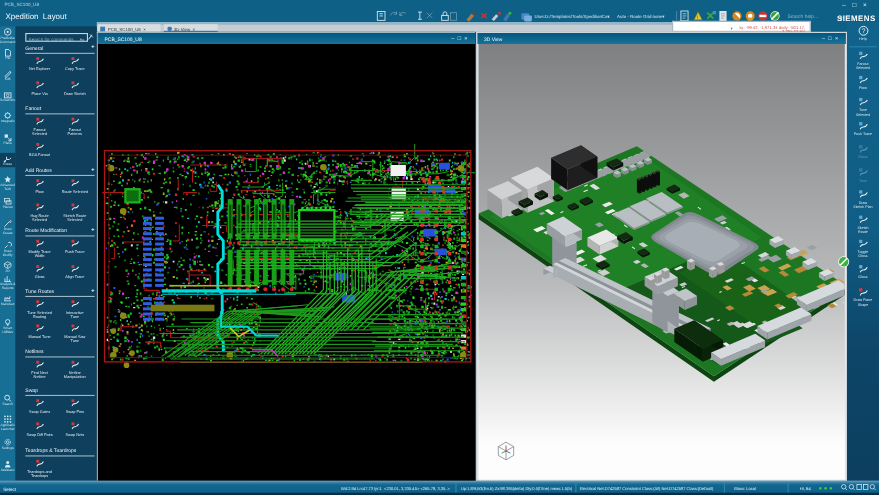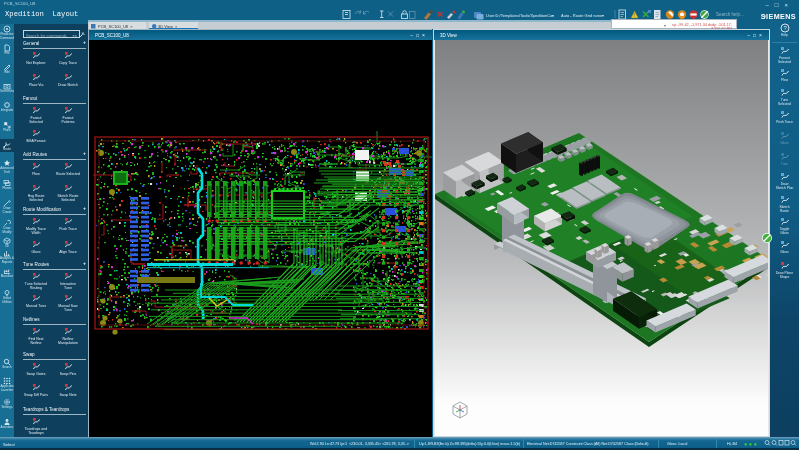--- a/index.html
+++ b/index.html
@@ -1,18 +1,18 @@
 <!DOCTYPE html>
 <html><head><meta charset="utf-8"><style>
 *{margin:0;padding:0;box-sizing:border-box;font-family:"Liberation Sans",sans-serif;}
 html,body{width:799px;height:450px;overflow:hidden;background:#0f6087;}
 .abs{position:absolute;}
 #app{position:relative;width:799px;height:450px;background:#0f6087;}
 #tinytitle{position:absolute;left:4px;top:1px;font-size:4.2px;color:#b9d4e2;}
-#apptitle{position:absolute;left:5px;top:10px;font-size:7.2px;color:#f2f8fb;font-family:Liberation Mono, monospace;}
+#apptitle{position:absolute;left:5px;top:10px;font-size:7.2px;color:#f2f8fb;}
 #winctl{position:absolute;right:5px;top:2px;color:#dceaf2;font-size:6px;letter-spacing:6px;}
 #siemens{position:absolute;right:3px;top:12px;color:#fff;font-size:7.2px;font-weight:bold;letter-spacing:.4px;}
 #siedrop{position:absolute;right:33px;top:13px;color:#cfe4ee;font-size:5px;}
 #tabbar{position:absolute;left:88px;top:22px;width:523px;height:7px;background:#c6cdd2;}
 .tab{position:absolute;top:0;height:7px;background:#d8dde0;font-size:4px;color:#333;padding:1.5px 3px 0 9px;}
 #coord{position:absolute;left:611px;top:19px;width:126px;height:10px;background:#fff;border:1px solid #a8b4bc;font-size:3.8px;color:#c94f4f;text-align:right;padding:3px 4px 0 0;}
 #coord .cdrop{float:left;color:#778;margin-left:52px;font-size:4px;}
 #rail{position:absolute;left:0;top:24px;width:14px;height:413px;background:#176f96;}
 .rit{position:absolute;left:0;width:14px;text-align:center;color:#cfe2ec;}
 .rit svg{display:block;margin:1px auto 0;}

